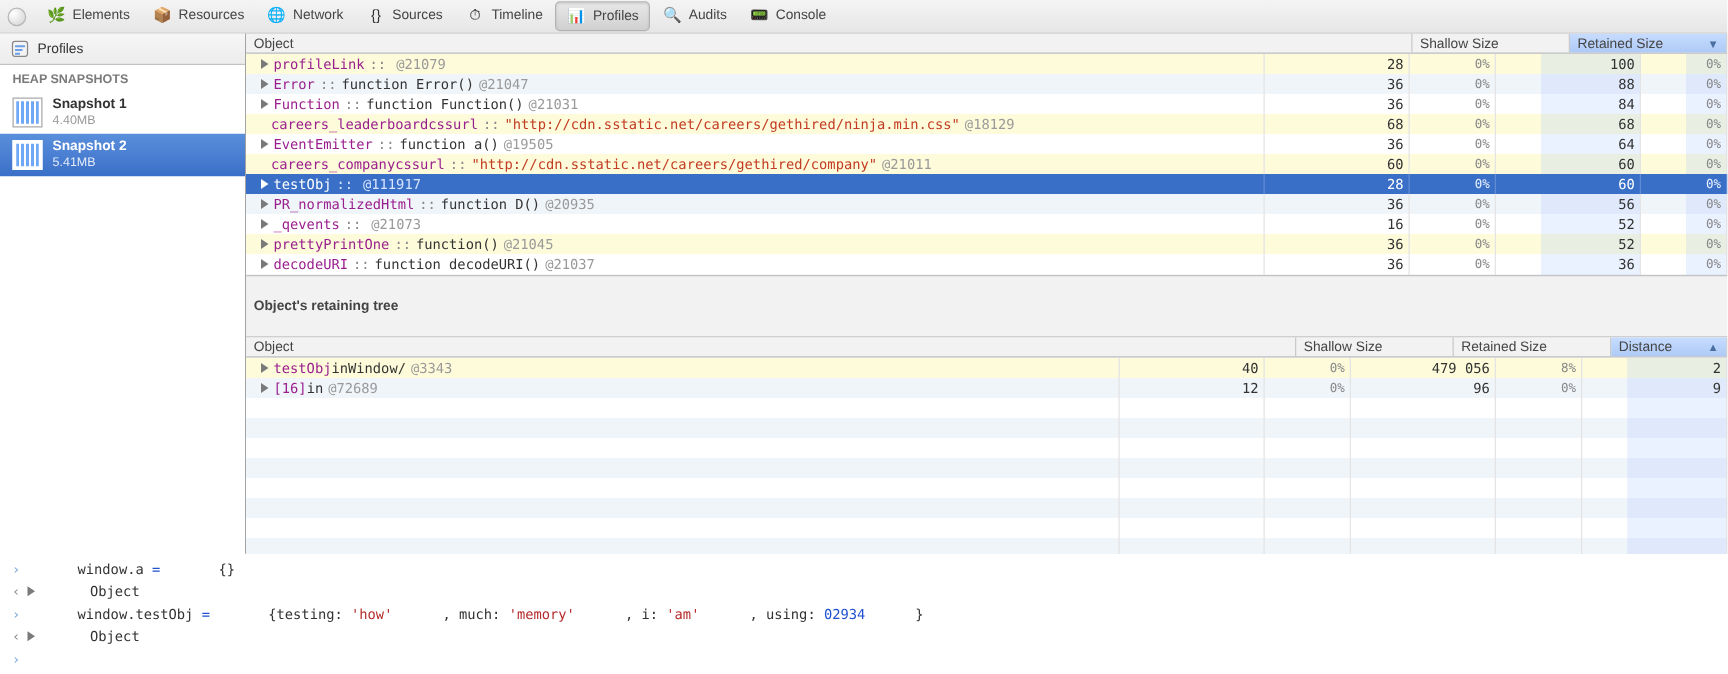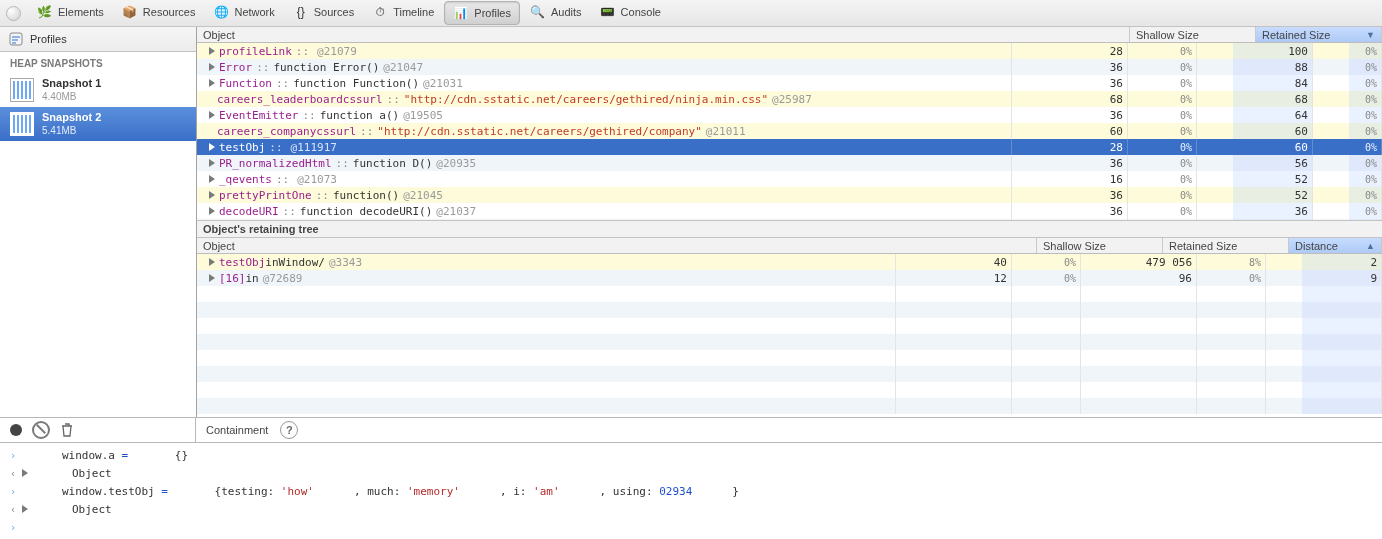--- a/index.html
+++ b/index.html
@@ -54,21 +54,21 @@
   .nameprop{color:#9a1f8e;}
   .row.sel .nameprop{color:#fff;}
   .dots{color:#888;margin:0 4px;}
   .row.sel .dots{color:#d6e4ff;}
   .fn{}
   .atid{color:#9a9a9a;margin-left:4px;}
   .row.sel .atid{color:#d6e4ff;}
   .strv{color:#c23b22;}
   .row.highlight .strv{color:#c23b22;}
   
-  .section-label{height:16px;display:flex;align-items:center;padding:0 6px;font-weight:bold;color:#444;border-top:1px solid #c3c3c3;border-bottom:1px solid #c3c3c3;background:#f2f2f2;}
+  .section-label{height:16px;display:flex;align-items:center;padding:16px 6px;font-weight:bold;color:#444;border-top:1px solid #c3c3c3;border-bottom:1px solid #c3c3c3;background:#f2f2f2;}
   
   .retain{flex:1;display:flex;flex-direction:column;min-height:0;}
   .retain .grid-body{flex:1;height:auto;}
   
   .statusbar{height:24px;border-top:1px solid #b7b7b7;border-bottom:1px solid #b7b7b7;display:flex;align-items:center;}
   .sb-left{width:196px;border-right:1px solid #b7b7b7;height:100%;display:flex;align-items:center;gap:10px;padding:0 10px;box-sizing:border-box;}
   .sb-circle{width:12px;height:12px;border-radius:50%;background:#444;}
   .sb-noentry{width:14px;height:14px;border:2px solid #7a7a7a;border-radius:50%;position:relative;}
   .sb-noentry:before{content:"";position:absolute;left:1px;right:1px;top:5px;height:2px;background:#7a7a7a;transform:rotate(45deg);}
   .sb-bin{width:14px;height:14px;display:flex;align-items:center;justify-content:center;color:#666;}
@@ -213,21 +213,21 @@
             <div class="cell pct mono">0%</div>
             <div class="cell numv mono sortedcol">84</div>
             <div class="cell pct mono sortedcol">0%</div>
           </div>
           <div class="row highlight">
             <div class="cell obj mono">
               <span class="indent"></span>
               <span class="nameprop">careers_leaderboardcssurl</span>
               <span class="dots"> :: </span>
               <span class="strv">"http://cdn.sstatic.net/careers/gethired/ninja.min.css"</span>
-              <span class="atid">@25987</span>
+              <span class="atid">@18129</span>
             </div>
             <div class="cell numv mono">68</div>
             <div class="cell pct mono">0%</div>
             <div class="cell numv mono sortedcol">68</div>
             <div class="cell pct mono sortedcol">0%</div>
           </div>
           <div class="row even">
             <div class="cell obj mono">
               <span class="disclosure"></span>
               <span class="nameprop">EventEmitter</span>
@@ -436,35 +436,20 @@
               <div class="cell pct"></div>
               <div class="cell numv"></div>
               <div class="cell pct"></div>
               <div class="cell numv sortedcol" style="width: 80px;"></div>
             </div>
           </div>
       </div>
     </div>
   </div>
 
-  <div class="statusbar">
-    <div class="sb-left">
-      <div class="sb-circle"></div>
-      <div class="sb-noentry"></div>
-      <div class="sb-bin">
-        <svg width="12" height="14">
-            <path d="M2 3 H10 L9 13 H3 Z M1 3 H11 M4 1 H8 V3" fill="none" stroke="#666" stroke-width="1.3"></path>
-          </svg>
-      </div>
-    </div>
-    <div class="sb-right">
-      <span class="sb-drop">Containment</span>
-      <span class="sb-help">?</span>
-    </div>
-  </div>
 
   <div class="console mono" id="console-host">
       <div class="c-line">
         <span class="c-arrow">›</span>
         <span class="mono"><span class="c-dark">window.a </span><span class="c-blue">=</span><span class="c-dark"> {}</span></span>
       </div>
       <div class="c-line">
         <span class="c-result">‹</span>
         <span class="c-disclosure"></span>
         <span class="mono"><span class="c-dark">Object</span></span>

